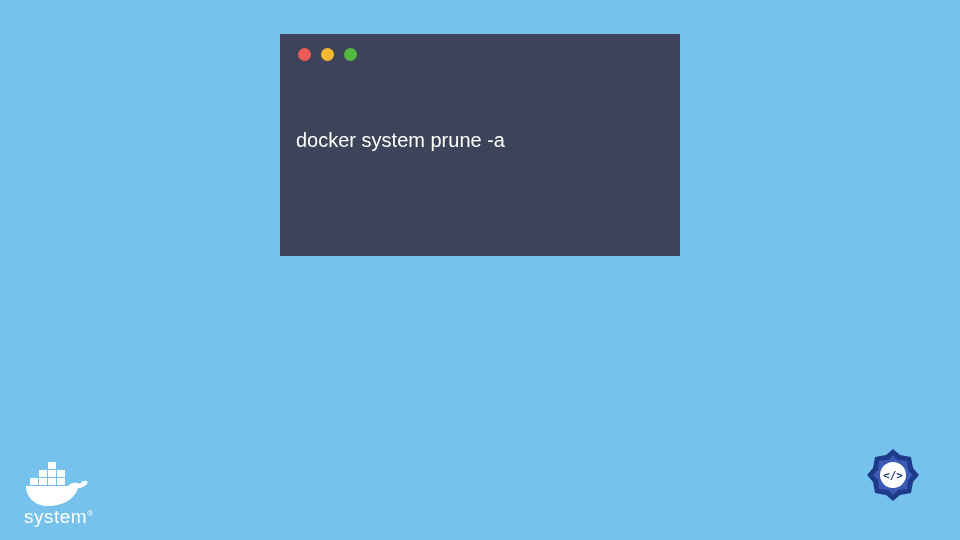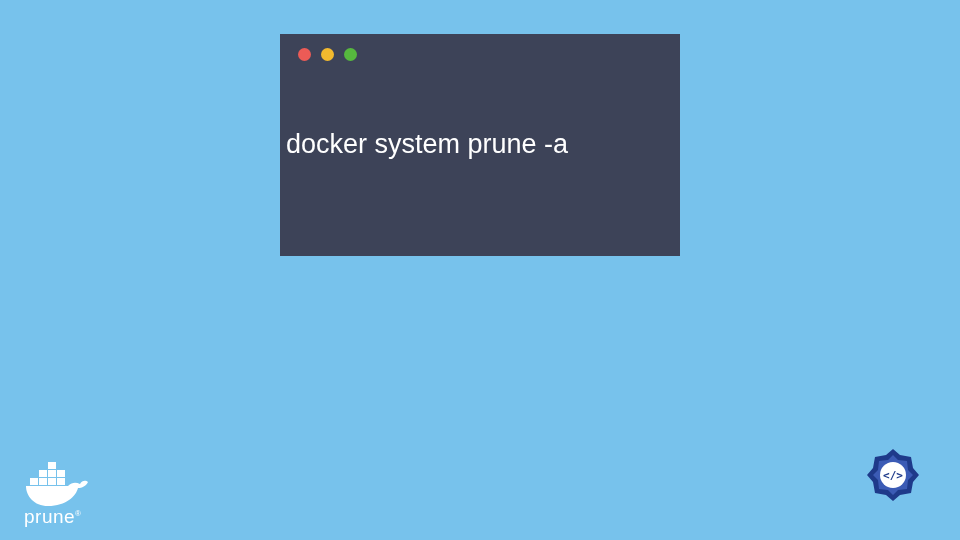--- a/index.html
+++ b/index.html
@@ -27,22 +27,22 @@
     .dot {
       width: 13px;
       height: 13px;
       border-radius: 50%;
     }
     .dot.red { background: #ec5b56; }
     .dot.yellow { background: #f2b92e; }
     .dot.green { background: #56b83e; }
     .command {
       color: #ffffff;
-      font-size: 27px;
-      padding: 54px 0 0 6px;
+      font-size: 20px;
+      padding: 54px 0 0 16px;
       font-weight: 400;
     }
     .docker-logo {
       position: absolute;
       bottom: 12px;
       left: 24px;
       color: #ffffff;
     }
     .docker-logo svg { display: block; }
     .docker-text {
@@ -93,21 +93,21 @@
       <rect x="24" y="20" width="8" height="7"></rect>
       <rect x="33" y="20" width="8" height="7"></rect>
       <rect x="15" y="12" width="8" height="7"></rect>
       <rect x="24" y="12" width="8" height="7"></rect>
       <rect x="33" y="12" width="8" height="7"></rect>
       <rect x="24" y="4" width="8" height="7"></rect>
       <path d="M 2 28 L 44 28 C 48 24 52 24 56 26 C 58 22 62 22 64 24 C 62 28 58 30 54 30 C 52 38 42 48 24 48 C 10 48 2 38 2 28 Z"></path>
     </g>
   </svg>
   <div class="docker-text">
-    <span>prune</span><span class="docker-r">®</span>
+    <span>system</span><span class="docker-r">®</span>
   </div>
 </div>
 
 <div class="delft-logo">
   <svg class="delft-badge" viewBox="0 0 58 58">
     <g transform="translate(29,29)">
       <polygon points="0,-26 7,-20 18,-18 20,-7 26,0 20,7 18,18 7,20 0,26 -7,20 -18,18 -20,7 -26,0 -20,-7 -18,-18 -7,-20" fill="#1e3a8a"></polygon>
       <polygon points="0,-20 5,-15 14,-14 15,-5 20,0 15,5 14,14 5,15 0,20 -5,15 -14,14 -15,5 -20,0 -15,-5 -14,-14 -5,-15" fill="#3b5bb5"></polygon>
       <circle r="13" fill="#ffffff"></circle>
       <text x="0" y="4" text-anchor="middle" font-size="11" fill="#1e3a8a" font-family="monospace" font-weight="bold">&lt;/&gt;</text>

